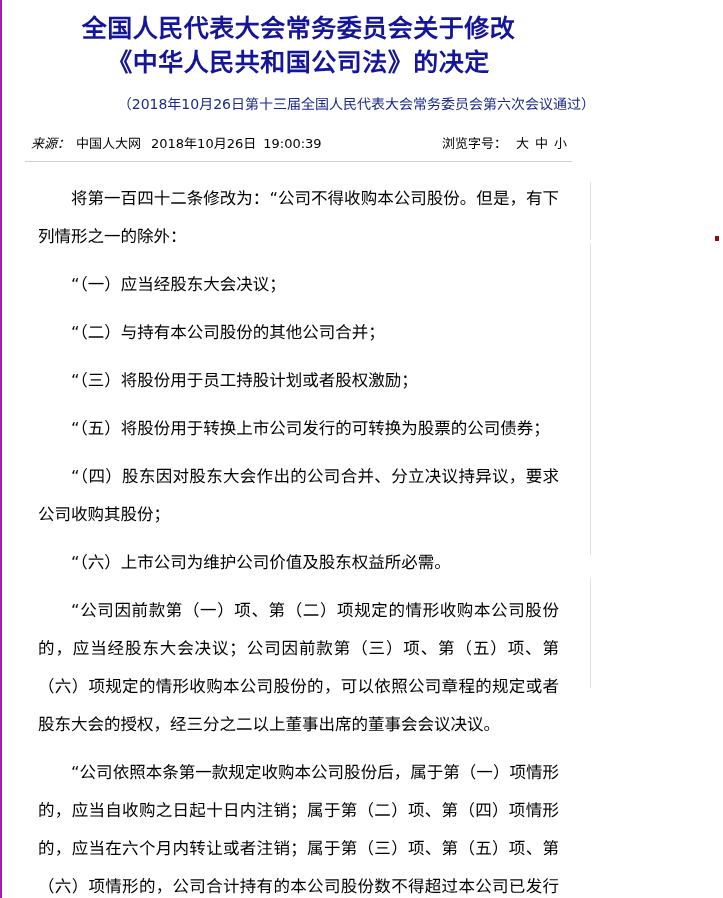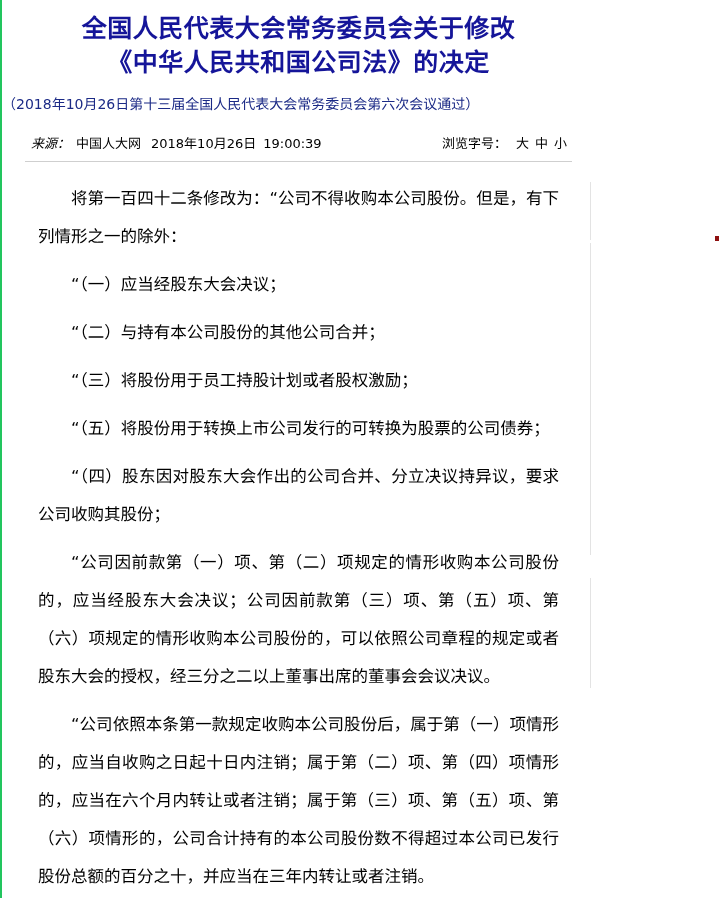--- a/index.html
+++ b/index.html
@@ -19,21 +19,21 @@
   }
 
   
   .page-frame {
     position: absolute;
     top: 0;
     left: 0;
     width: 595px;
     height: 898px;
     box-sizing: border-box;
-    border-left: 2px solid #22c55e;
+    border-left: 2px solid #a21caf;
     background: #ffffff;
   }
 
   
   .article-header {
     padding-top: 12px;
   }
 
   .article-title {
     margin: 0;
@@ -47,21 +47,21 @@
   }
 
   .article-title .title-line {
     display: block;
     white-space: nowrap;
   }
 
   .article-subtitle {
     margin: 0;
     padding-top: 14px;
-    text-align: left;
+    text-align: right;
     color: #1b2a86;
     font-size: 14px;
     line-height: 20px;
     white-space: nowrap;
   }
 
   
   .meta-bar {
     position: relative;
     margin: 20px 23px 0 23px;
@@ -168,20 +168,21 @@
     </div>
   </div>
 
   <article class="article-body">
     <p><span>将第一百四十二条修改为：“公司不得收购本公司股份。但是，有下列情形之一的除外：</span></p>
     <p class="sub-item"><span>“（一）应当经股东大会决议；</span></p>
     <p class="sub-item"><span>“（二）与持有本公司股份的其他公司合并；</span></p>
     <p class="sub-item"><span>“（三）将股份用于员工持股计划或者股权激励；</span></p>
     <p class="sub-item"><span>“（五）将股份用于转换上市公司发行的可转换为股票的公司债券；</span></p>
     <p class="sub-item"><span>“（四）股东因对股东大会作出的公司合并、分立决议持异议，要求公司收购其股份；</span></p>
+    <p class="sub-item"><span>“（六）上市公司为维护公司价值及股东权益所必需。</span></p>
     <p><span>“公司因前款第（一）项、第（二）项规定的情形收购本公司股份的，应当经股东大会决议；公司因前款第（三）项、第（五）项、第（六）项规定的情形收购本公司股份的，可以依照公司章程的规定或者股东大会的授权，经三分之二以上董事出席的董事会会议决议。</span></p>
     <p><span>“公司依照本条第一款规定收购本公司股份后，属于第（一）项情形的，应当自收购之日起十日内注销；属于第（二）项、第（四）项情形的，应当在六个月内转让或者注销；属于第（三）项、第（五）项、第（六）项情形的，公司合计持有的本公司股份数不得超过本公司已发行股份总额的百分之十，并应当在三年内转让或者注销。</span></p>
   </article>
 
   <div class="edge-rail r1"></div>
   <div class="edge-rail r2"></div>
   <div class="edge-rail r3"></div>
   <div class="edge-marker"></div>
 
 </div>

